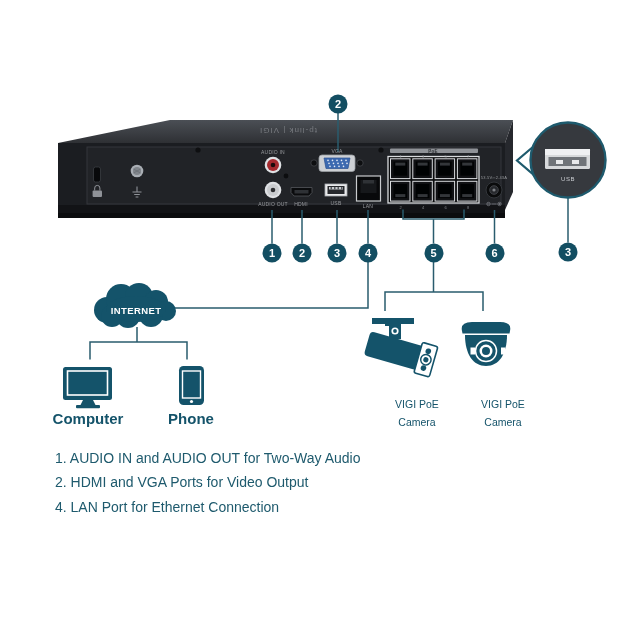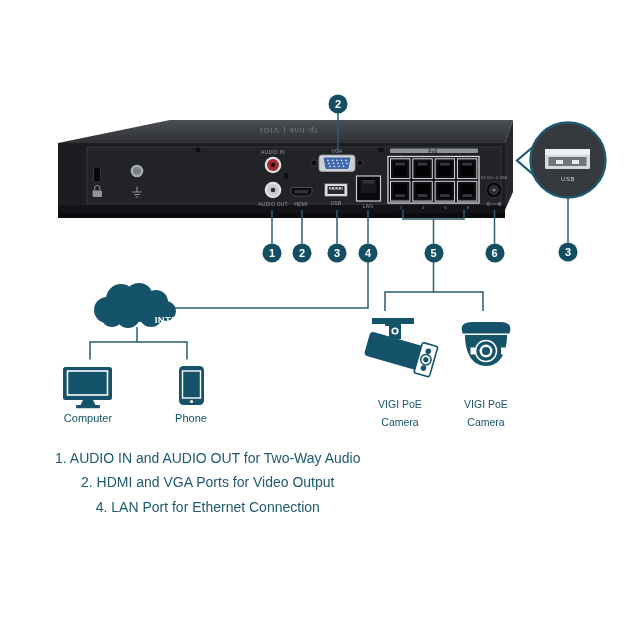--- a/index.html
+++ b/index.html
@@ -24,36 +24,35 @@
   .rating{font-size:4px;}
   .brand{
     position:absolute;left:288px;top:130px;color:#797c81;font-size:8px;
     letter-spacing:1px;transform:translate(-50%,-50%) rotate(180deg);white-space:nowrap;
   }
   .usbzoom-label{
     position:absolute;color:#c9ccd0;font-size:6px;letter-spacing:.5px;
     transform:translate(-50%,-50%);
   }
   .net-label{
-    position:absolute;color:#14536a;font-size:11px;font-weight:400;
+    position:absolute;color:#14536a;font-size:15px;font-weight:700;
     transform:translate(-50%,-50%);white-space:nowrap;text-align:right;
   }
   .internet{
     position:absolute;color:#ffffff;font-size:9.5px;font-weight:bold;
     letter-spacing:.4px;transform:translate(-50%,-50%);
   }
   .cam-label{
     position:absolute;color:#14536a;font-size:10.5px;font-weight:500;
-    transform:translate(-50%,-50%);white-space:nowrap;
+    transform:translate(-50%,-50%);white-space:nowrap;margin-left:17px;
   }
   
   .legend{
     position:absolute;left:55px;top:446px;color:#1e5a6d;font-size:14px;
     line-height:24.3px;
-    text-align:center;
   }
   .legend sup{font-size:8px;line-height:0;}
 </style>
 </head>
 <body>
 
 <svg class="abs" width="640" height="640" viewBox="0 0 640 640" style="left:0;top:0;">
   <defs>
     <linearGradient id="gTop" x1="0" y1="0" x2="0" y2="1">
       <stop offset="0" stop-color="#4b4f55"></stop>
@@ -291,21 +290,21 @@
 
 <div class="co" style="left:338px;top:104px;">2</div>
 <div class="co" style="left:272px;top:253px;">1</div>
 <div class="co" style="left:302px;top:253px;">2</div>
 <div class="co" style="left:337px;top:253px;">3</div>
 <div class="co" style="left:368px;top:253px;">4</div>
 <div class="co" style="left:433.5px;top:253px;">5</div>
 <div class="co" style="left:494.5px;top:253px;">6</div>
 <div class="co" style="left:568px;top:252px;">3</div>
 
-<span class="internet" style="left:136px;top:319px;margin-left:44px;">INTERNET</span>
+<span class="internet" style="left:136px;top:310px;">INTERNET</span>
 <span class="net-label" style="left:88px;top:418px;">Computer</span>
 <span class="net-label" style="left:191px;top:418px;">Phone</span>
 
 <span class="cam-label" style="left:400px;top:404px;">VIGI PoE</span>
 <span class="cam-label" style="left:400px;top:422px;">Camera</span>
 <span class="cam-label" style="left:486px;top:404px;">VIGI PoE</span>
 <span class="cam-label" style="left:486px;top:422px;">Camera</span>
 
 <div class="legend">
   <div>1. AUDIO IN and AUDIO OUT for Two-Way Audio</div>

